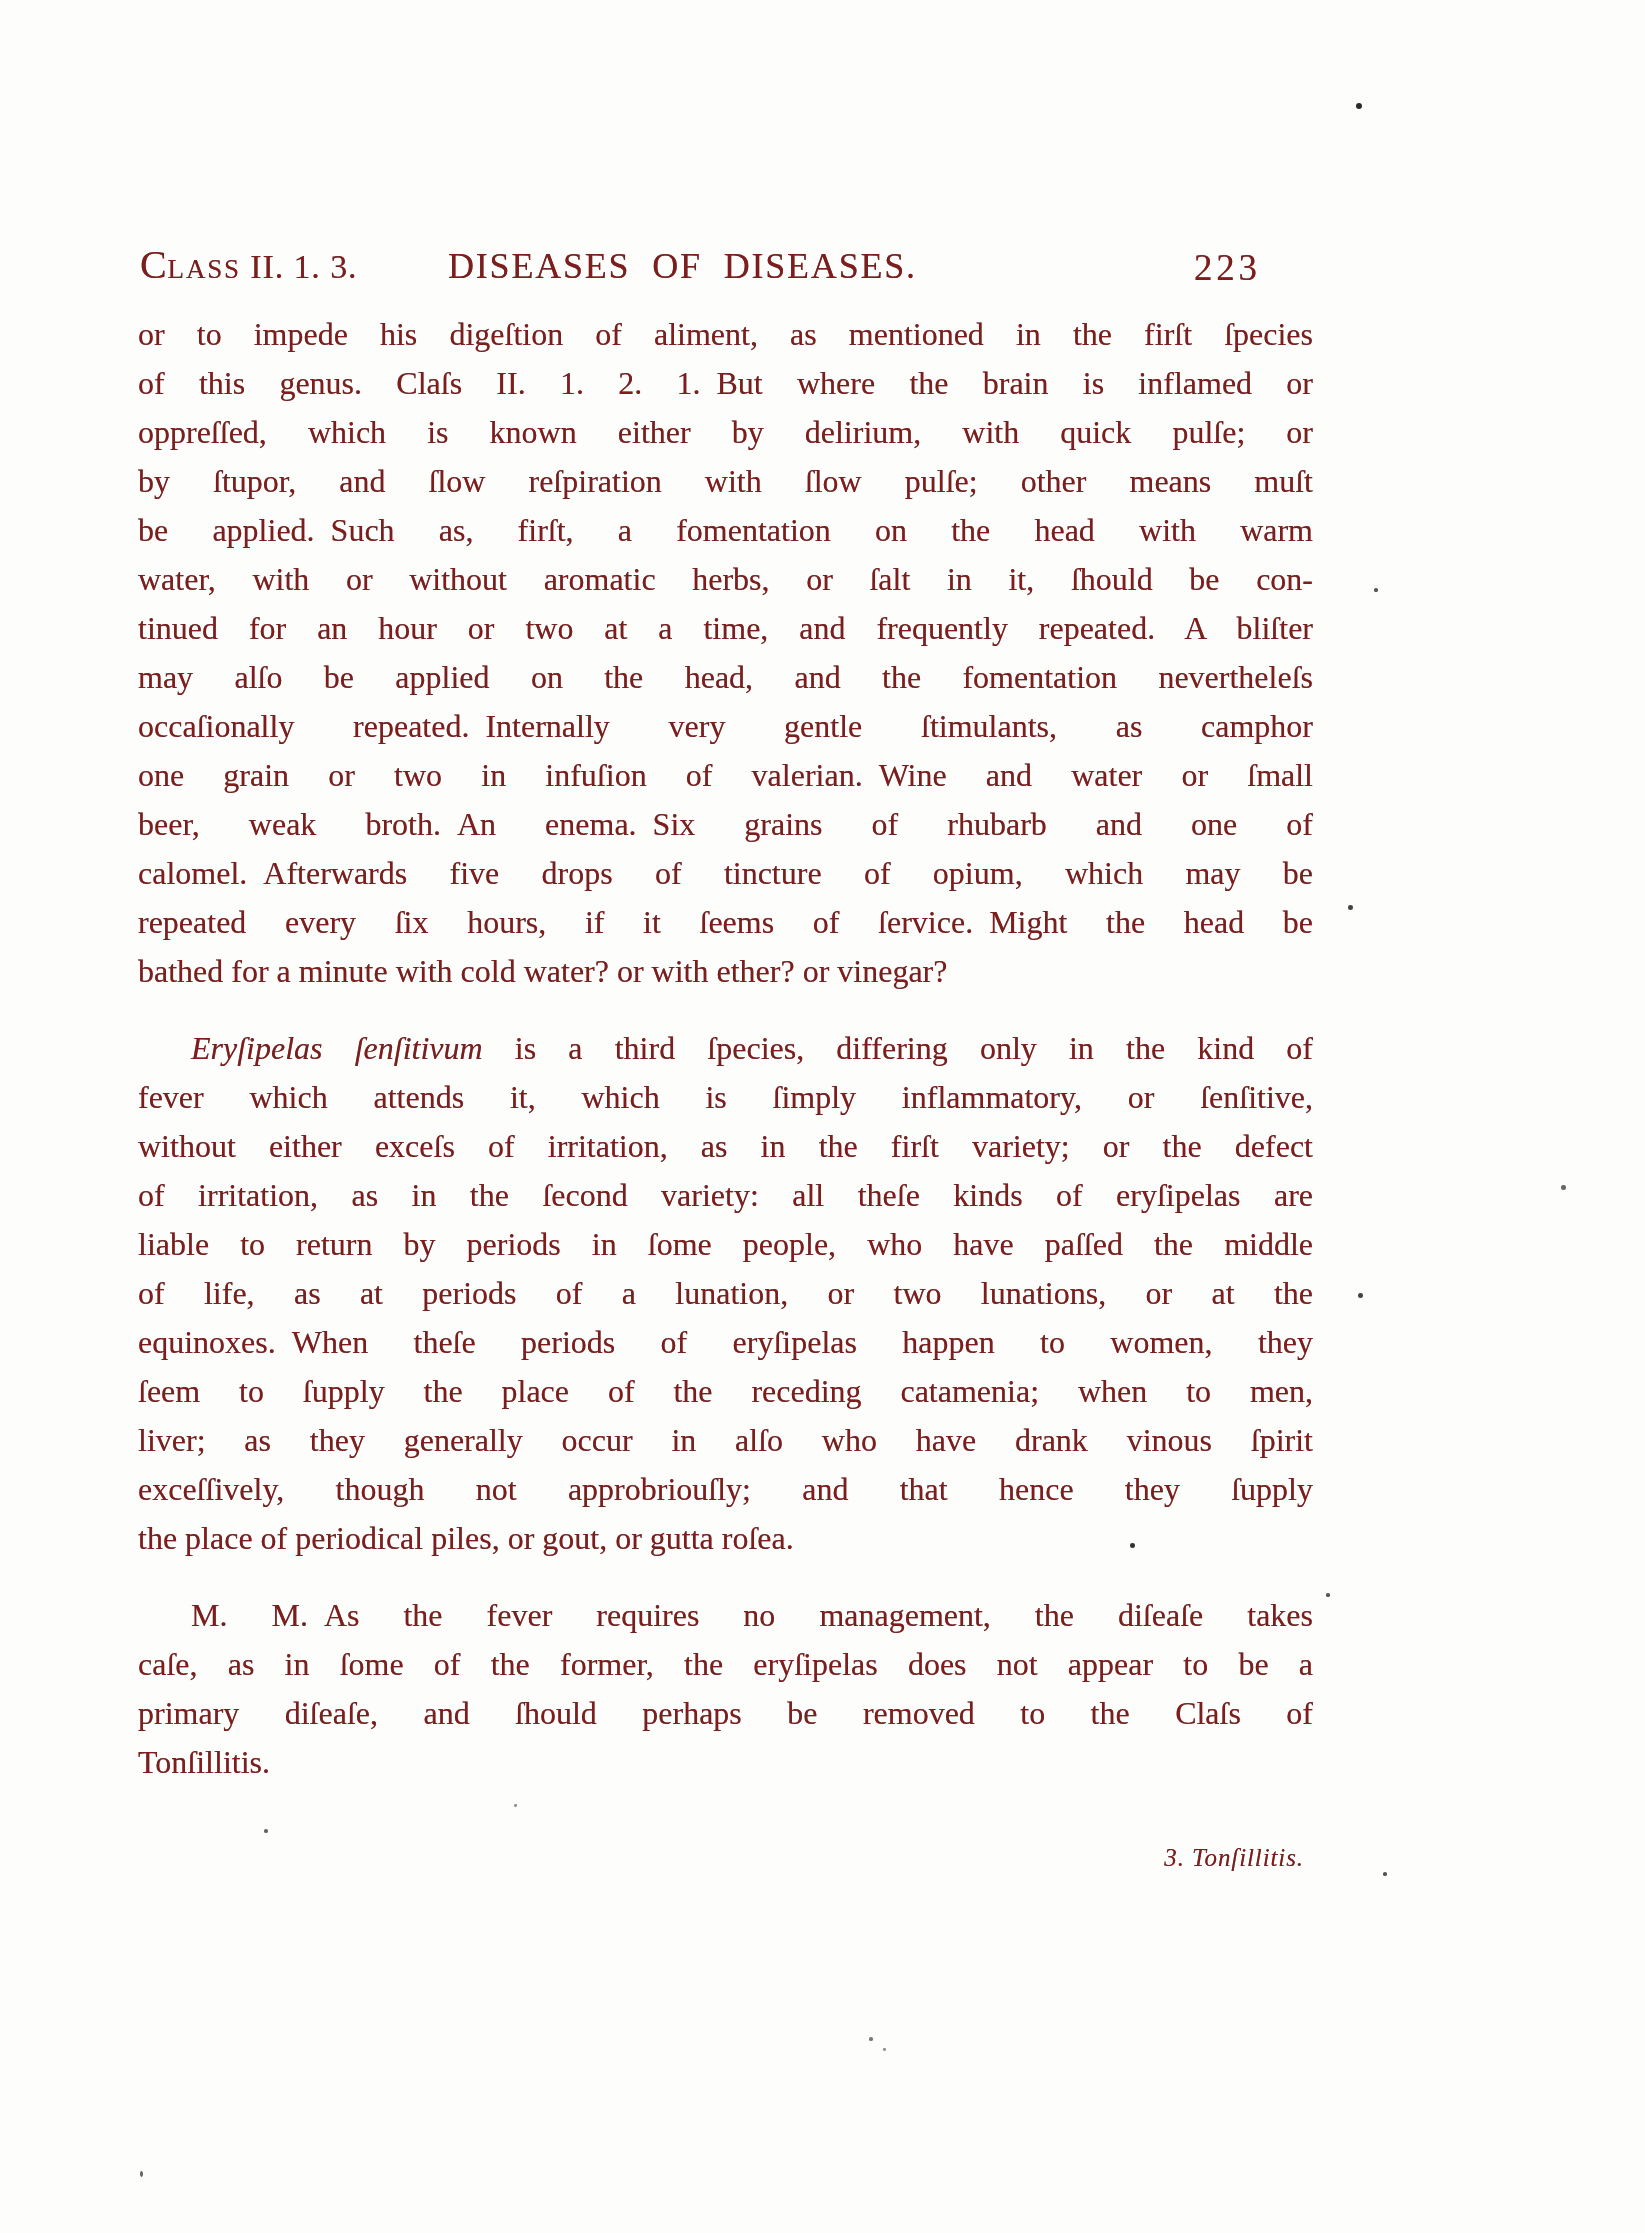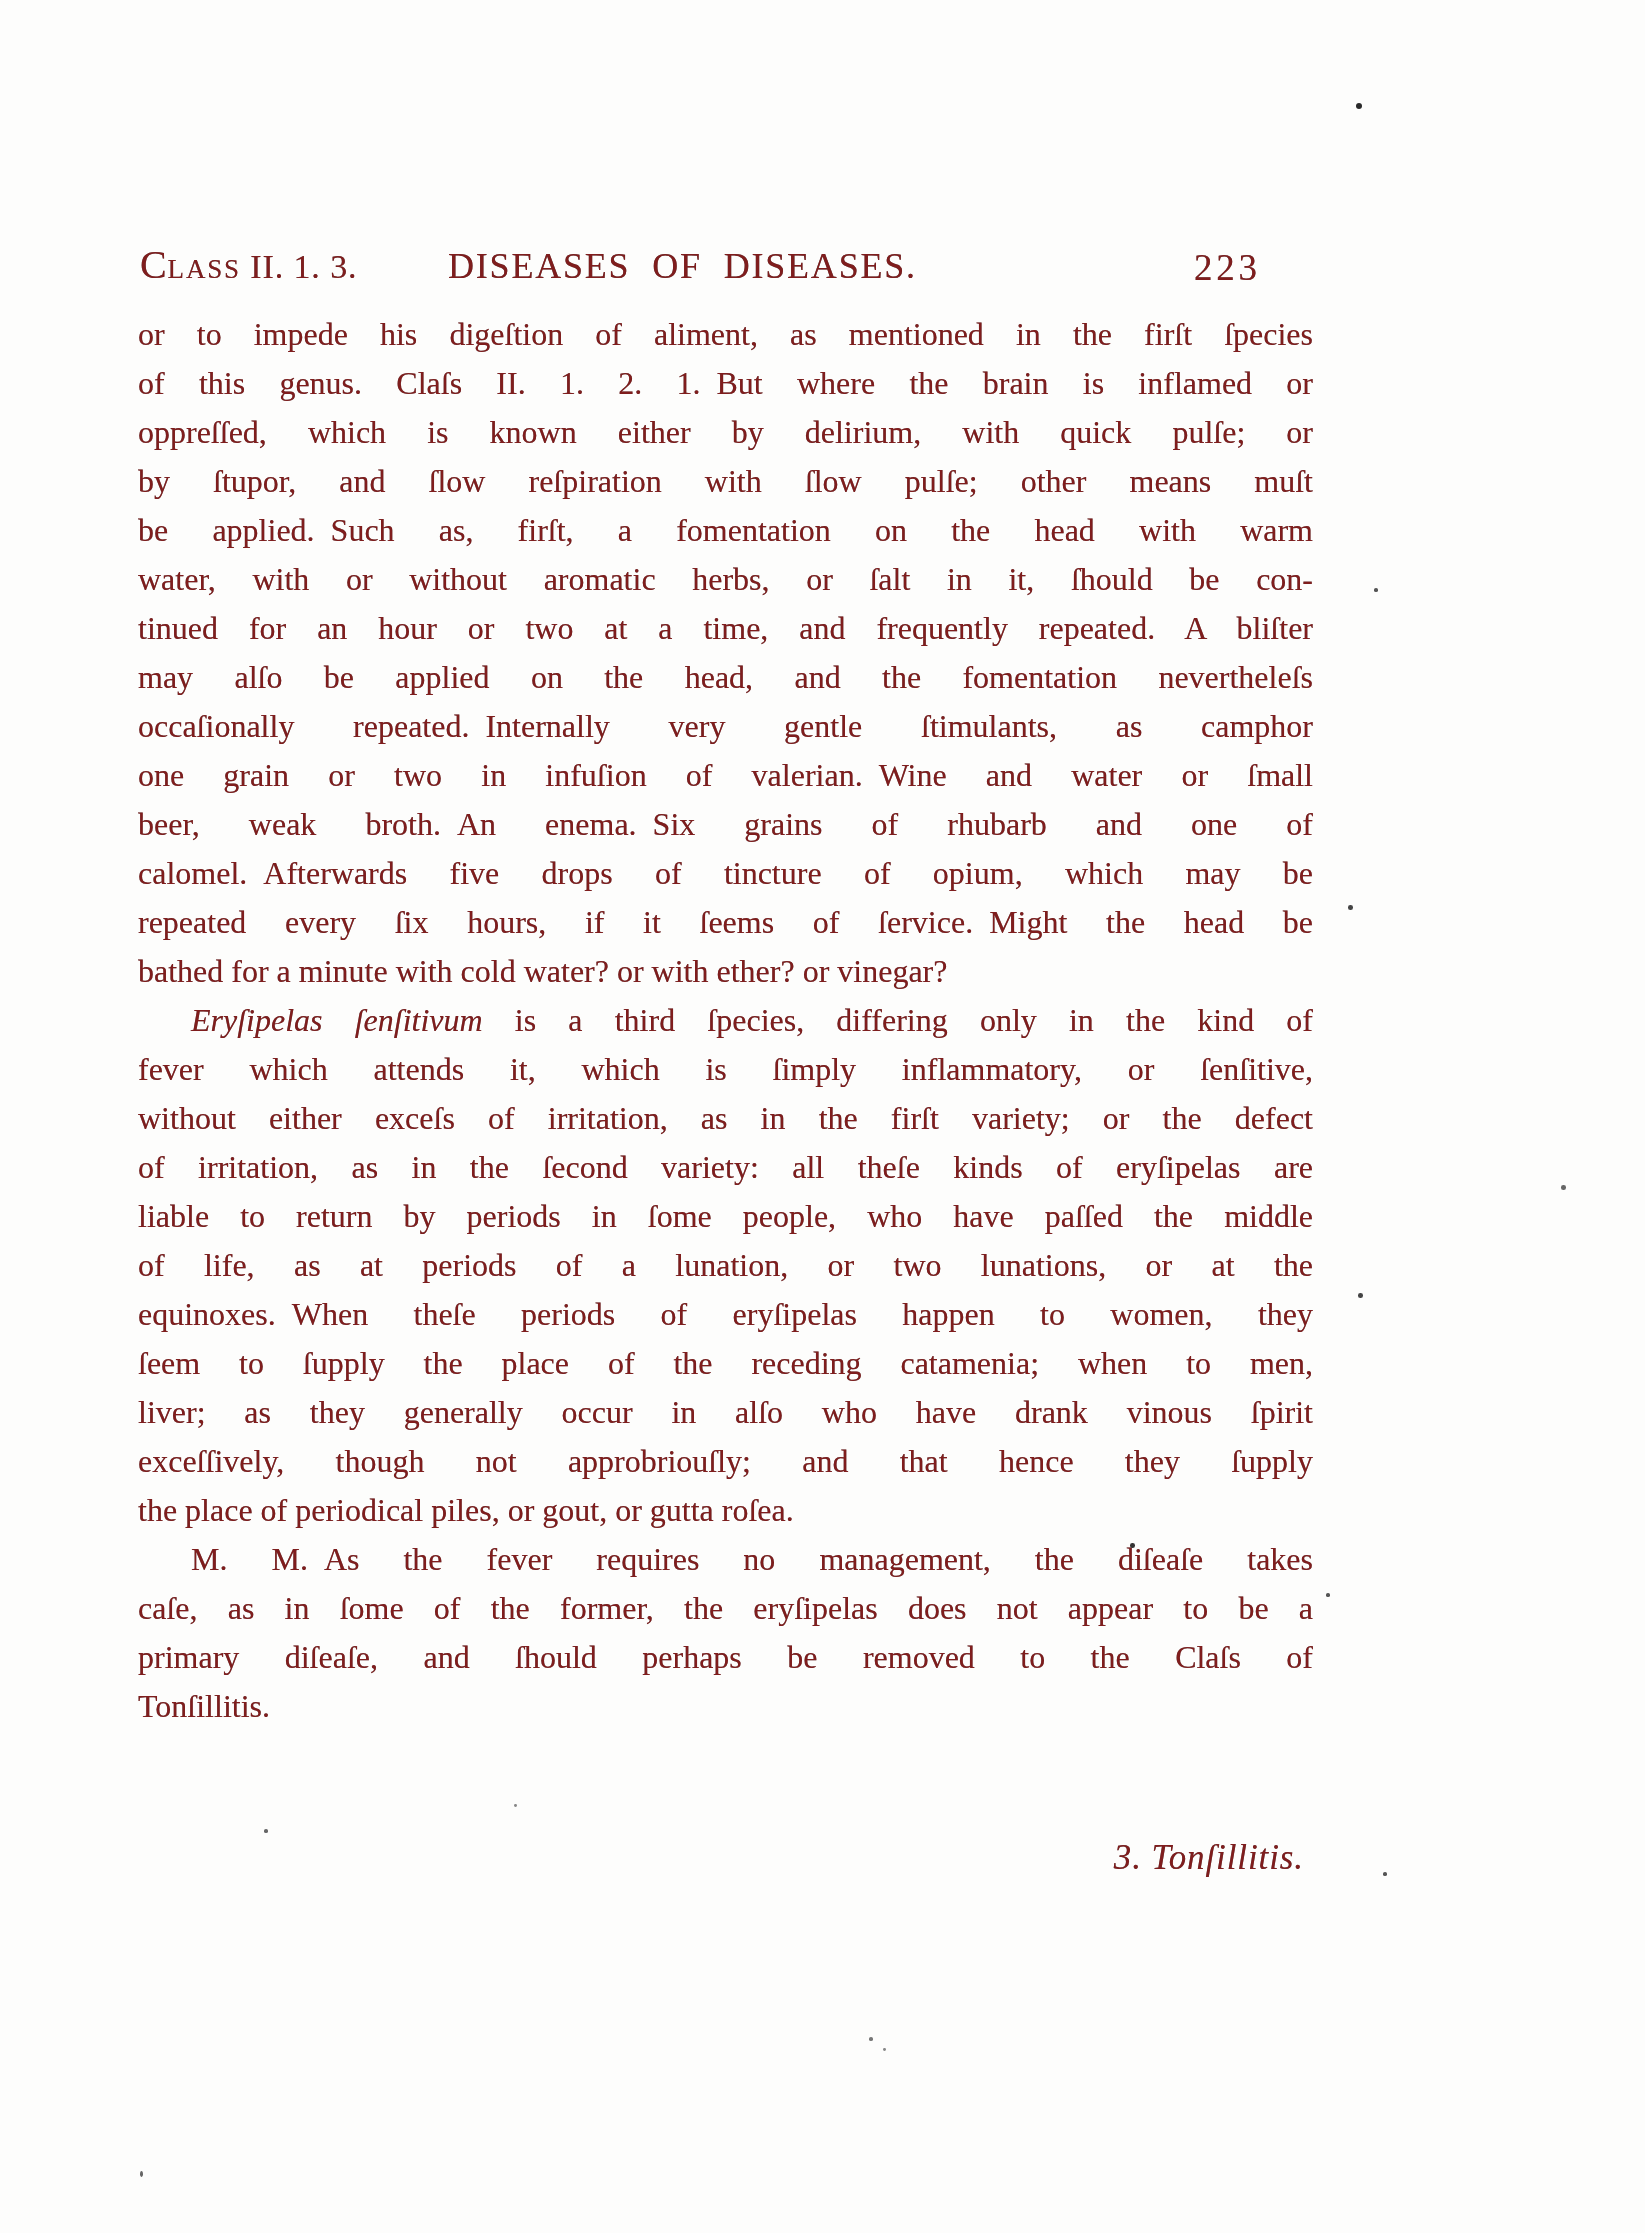--- a/index.html
+++ b/index.html
@@ -40,27 +40,27 @@
     text-shadow: 0 0 0.6px rgba(0,0,0,0.5);
   }
   .line {
     text-align: justify;
     text-align-last: justify;
     height: 49px;
     overflow: visible;
     white-space: normal;
   }
   .line.par-end { text-align-last: left; }
-  .line.indent { text-indent: 53px; }
+  .line.indent { text-indent: 53px; margin-top: 28px; }
   .italic { font-style: italic; }
   
   .catchword {
     position: absolute; top: 1835px; left: 937px; width: 367px;
     text-align: right; font-style: italic;
-    font-size: 35px; line-height: 46px; letter-spacing: 0.9px;
+    font-size: 25px; line-height: 46px; letter-spacing: 0.9px;
     text-shadow: 0 0 0.6px rgba(0,0,0,0.55);
   }
   
   .speck { position: absolute; display: block; border-radius: 50%; }
 </style>
 </head>
 <body>
 
 <div class="page">
 

